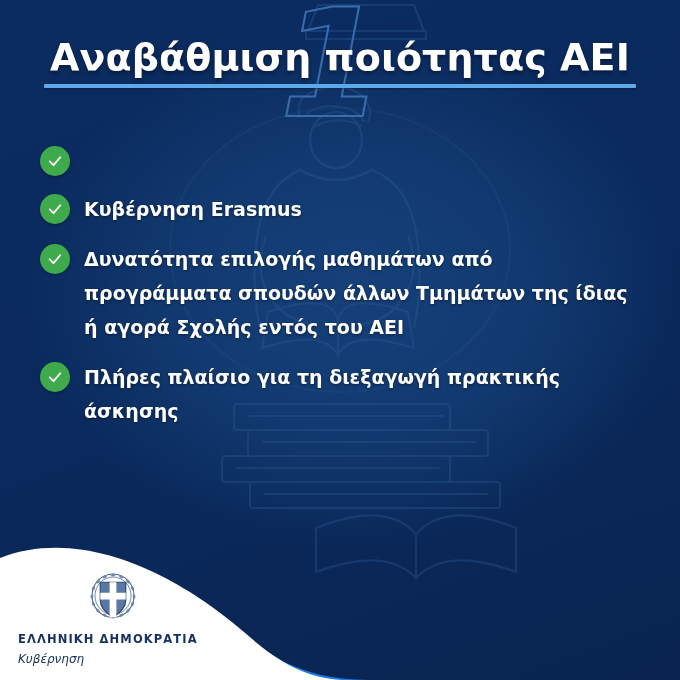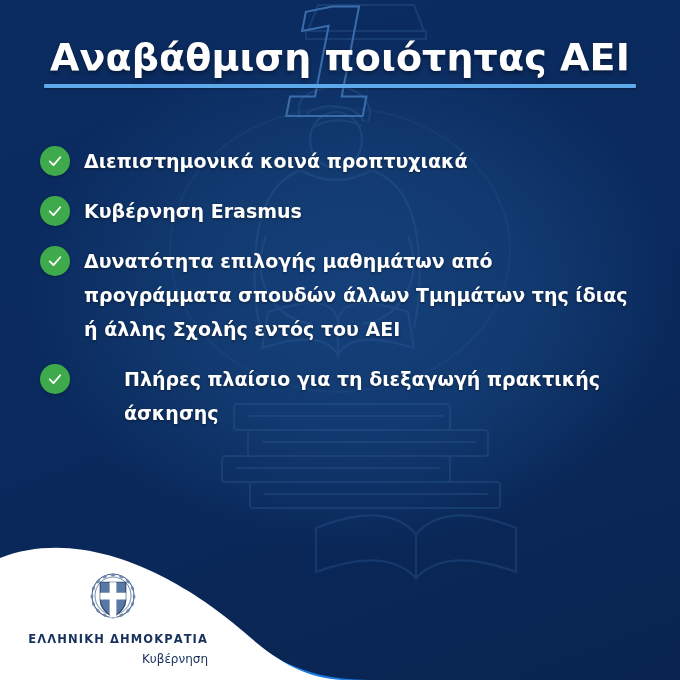--- a/index.html
+++ b/index.html
@@ -78,21 +78,21 @@
     position: absolute;
     left: 40px;
     top: 144px;
     width: 608px;
   }
   .bullet-item {
     display: flex;
     align-items: flex-start;
     margin-bottom: 16px;
   }
-  .bullet-item:last-child { margin-bottom: 0; gap: 40px; }
+  .bullet-item:last-child { margin-bottom: 0; }
 
   .check-icon {
     flex: 0 0 auto;
     width: 30px;
     height: 30px;
     border-radius: 50%;
     background: #3faa4b;
     display: flex;
     align-items: center;
     justify-content: center;
@@ -118,21 +118,21 @@
     bottom: 0;
     width: 680px;
     height: 160px;
   }
 
   .footer-logo {
     position: absolute;
     left: 18px;
     bottom: 14px;
     width: 190px;
-    text-align: right;
+    text-align: left;
     z-index: 5;
   }
   .crest {
     width: 48px;
     height: 52px;
     margin: 0 auto 9px auto;
     display: block;
   }
   .org-name {
     font-size: 11.5px;
@@ -140,20 +140,21 @@
     letter-spacing: 1.1px;
     color: #17315e;
     line-height: 1.2;
   }
   .org-sub {
     font-size: 12px;
     font-weight: 400;
     color: #17315e;
     margin-top: 5px;
     line-height: 1.2;
+    font-style: italic;
   }
 </style>
 </head>
 <body>
 
 <div id="poster">
 
   <div class="bg-glow"></div>
 
   <svg class="bg-watermark" viewBox="0 0 680 680">
@@ -205,39 +206,38 @@
   </div>
 
   <div class="bullet-list">
 
     <div class="bullet-item">
       <span class="check-icon">
         <svg width="18" height="18" viewBox="0 0 24 24" aria-hidden="true">
           <path d="M5 12.5 L10 17.5 L19 7" fill="none" stroke="#ffffff" stroke-width="2.4" stroke-linecap="round" stroke-linejoin="round"></path>
         </svg>
       </span>
-      <span class="bullet-text">Διεπιστημονικά κοινά προπτυχιακά</span>
     </div>
 
     <div class="bullet-item">
       <span class="check-icon">
         <svg width="18" height="18" viewBox="0 0 24 24" aria-hidden="true">
           <path d="M5 12.5 L10 17.5 L19 7" fill="none" stroke="#ffffff" stroke-width="2.4" stroke-linecap="round" stroke-linejoin="round"></path>
         </svg>
       </span>
       <span class="bullet-text">Κυβέρνηση Erasmus</span>
     </div>
 
     <div class="bullet-item">
       <span class="check-icon">
         <svg width="18" height="18" viewBox="0 0 24 24" aria-hidden="true">
           <path d="M5 12.5 L10 17.5 L19 7" fill="none" stroke="#ffffff" stroke-width="2.4" stroke-linecap="round" stroke-linejoin="round"></path>
         </svg>
       </span>
-      <span class="bullet-text">Δυνατότητα επιλογής μαθημάτων από προγράμματα σπουδών άλλων Τμημάτων της ίδιας ή άλλης Σχολής εντός του ΑΕΙ</span>
+      <span class="bullet-text">Δυνατότητα επιλογής μαθημάτων από προγράμματα σπουδών άλλων Τμημάτων της ίδιας ή αγορά Σχολής εντός του ΑΕΙ</span>
     </div>
 
 
     <div class="bullet-item">
       <span class="check-icon">
         <svg width="18" height="18" viewBox="0 0 24 24" aria-hidden="true">
           <path d="M5 12.5 L10 17.5 L19 7" fill="none" stroke="#ffffff" stroke-width="2.4" stroke-linecap="round" stroke-linejoin="round"></path>
         </svg>
       </span>
       <span class="bullet-text">Πλήρες πλαίσιο για τη διεξαγωγή πρακτικής άσκησης</span>

